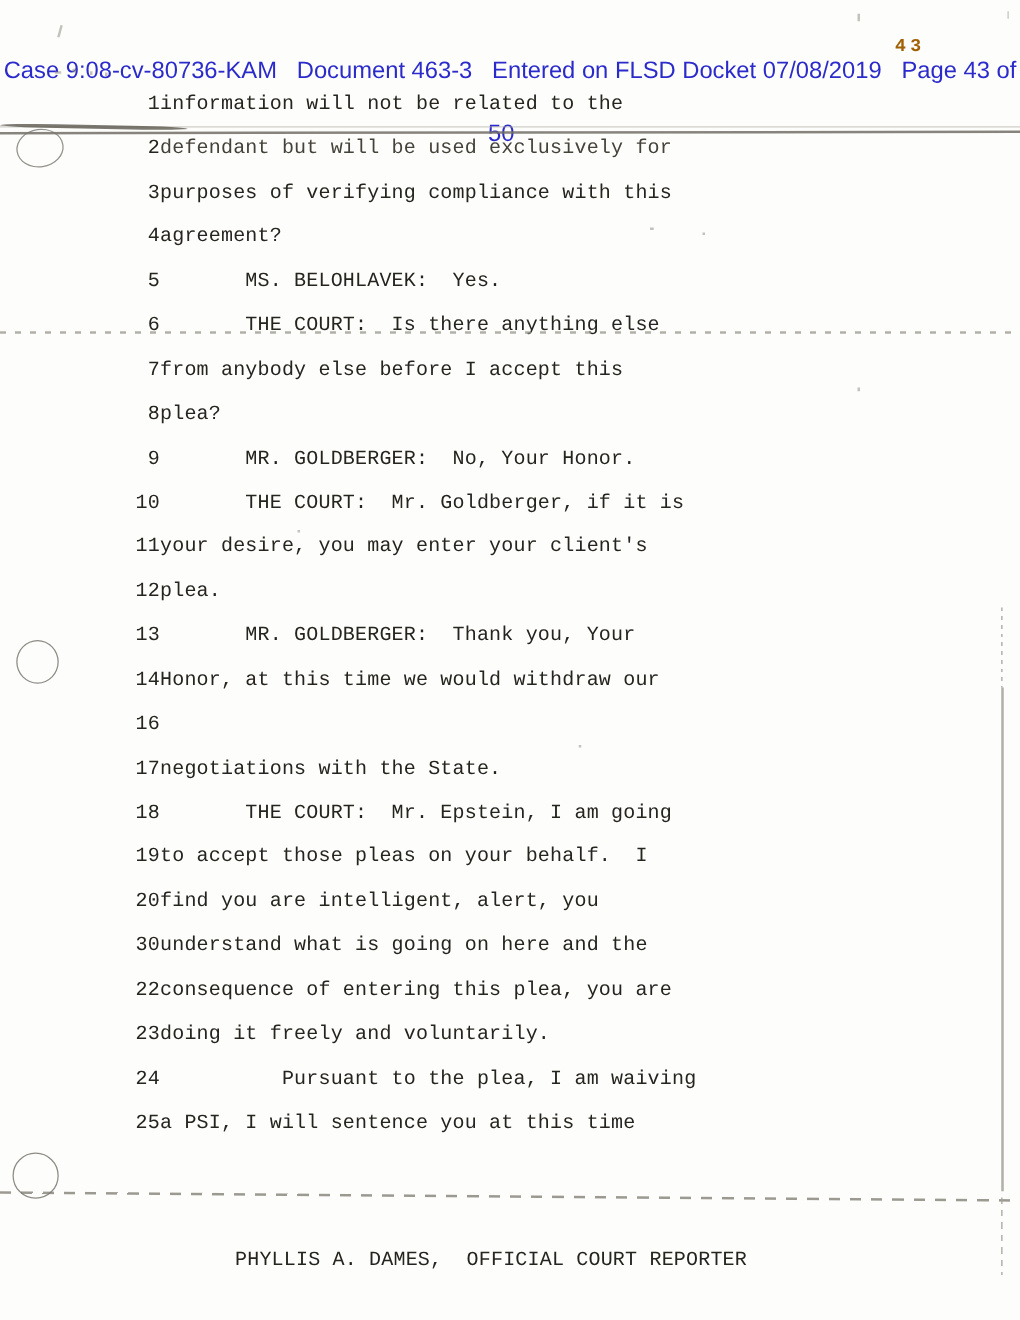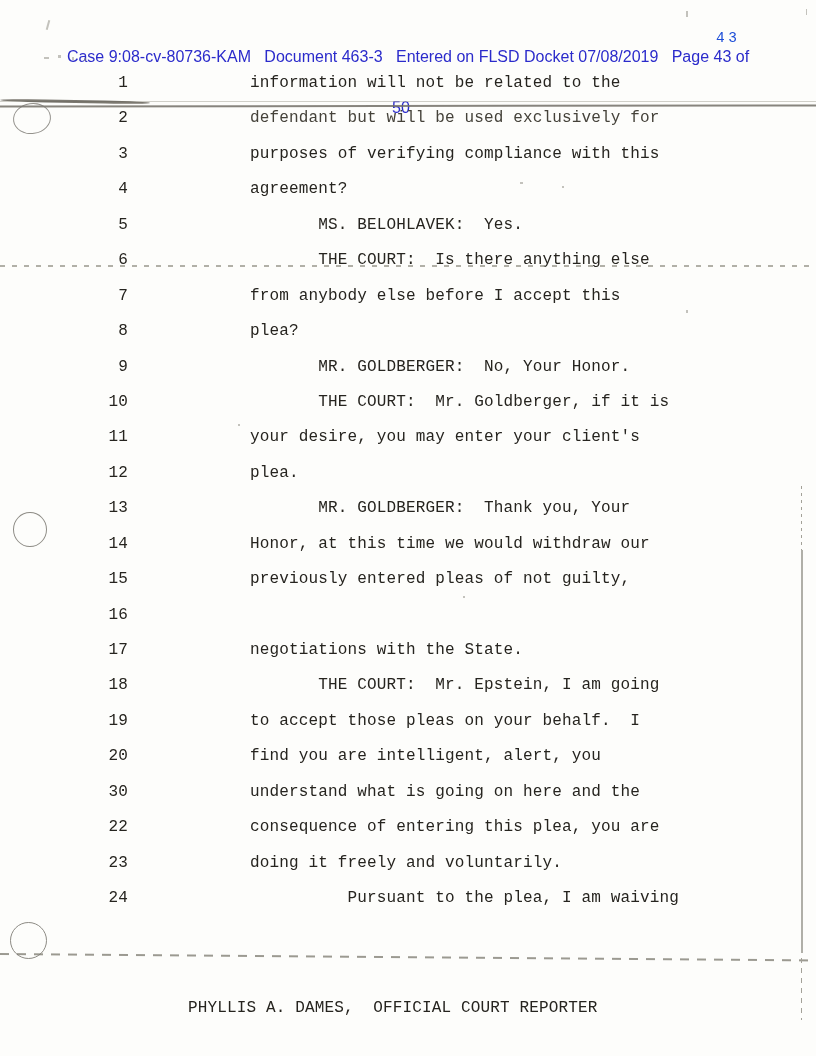--- a/index.html
+++ b/index.html
@@ -10,34 +10,34 @@
     background:#fdfdfb;
     overflow:hidden;
     font-family:"Liberation Mono","DejaVu Sans Mono",monospace;
     color:#26241f;
   }
   
   .stamp{
     position:absolute;left:0;right:0;top:17px;
     text-align:center;
     font-family:"Liberation Sans","DejaVu Sans",sans-serif;
-    font-size:16px;line-height:16px;
+    font-size:19px;line-height:16px;
     color:#2b2bcb;
     white-space:pre;
   }
   .stamp-line2{margin-top:3px;transform:translateX(-7px);}
   .typed-page-num{
     position:absolute;left:716px;top:30px;
-    font-size:14.5px;letter-spacing:3.5px;color:#1d4ed8;
+    font-size:14.5px;letter-spacing:3.5px;color:#a16207;font-weight:bold;
   }
   
   .lines{position:absolute;left:0;right:0;top:74px;}
   .row{height:35.45px;display:flex;align-items:flex-start;line-height:19px;font-size:16px;letter-spacing:0.15px;}
   .num{width:128px;text-align:right;flex:0 0 auto;}
-  .txt{margin-left:122px;white-space:pre;}
+  .txt{white-space:pre;}
   .row:nth-child(2) .txt{color:#45423a;}
   
   .footer{
     position:absolute;left:188px;top:999px;
     font-size:16px;letter-spacing:0.15px;white-space:pre;text-align:center;
   }
   
   .artifact{position:absolute;pointer-events:none;}
   .fold-fuzz{left:0;top:101px;width:816px;height:1px;background:#b3b0a6;opacity:.6;}
   .fold-line{left:0;top:105px;width:816px;height:2px;background:#726f66;opacity:.85;transform:rotate(-0.08deg);}
@@ -115,24 +115,20 @@
       </div>
       <div class="row">
         <span class="num">13</span>
         <span class="txt">       MR. GOLDBERGER:  Thank you, Your</span>
       </div>
       <div class="row">
         <span class="num">14</span>
         <span class="txt">Honor, at this time we would withdraw our</span>
       </div>
       <div class="row">
-        <span class="num">15</span>
-        <span class="txt">previously entered pleas of not guilty,</span>
-      </div>
-      <div class="row">
         <span class="num">16</span>
       </div>
       <div class="row">
         <span class="num">17</span>
         <span class="txt">negotiations with the State.</span>
       </div>
       <div class="row">
         <span class="num">18</span>
         <span class="txt">       THE COURT:  Mr. Epstein, I am going</span>
       </div>
@@ -153,20 +149,24 @@
         <span class="txt">consequence of entering this plea, you are</span>
       </div>
       <div class="row">
         <span class="num">23</span>
         <span class="txt">doing it freely and voluntarily.</span>
       </div>
       <div class="row">
         <span class="num">24</span>
         <span class="txt">          Pursuant to the plea, I am waiving</span>
       </div>
+      <div class="row">
+        <span class="num">25</span>
+        <span class="txt">a PSI, I will sentence you at this time</span>
+      </div>
     </div>
 
   <div class="footer">PHYLLIS A. DAMES,  OFFICIAL COURT REPORTER</div>
 
   <div class="artifact fold-fuzz"></div>
   <div class="artifact fold-line"></div>
   <div class="artifact fold-start"></div>
   <div class="artifact dotted-line"></div>
   <div class="artifact dashed-bottom"></div>
   <div class="artifact vline-dotted"></div>

